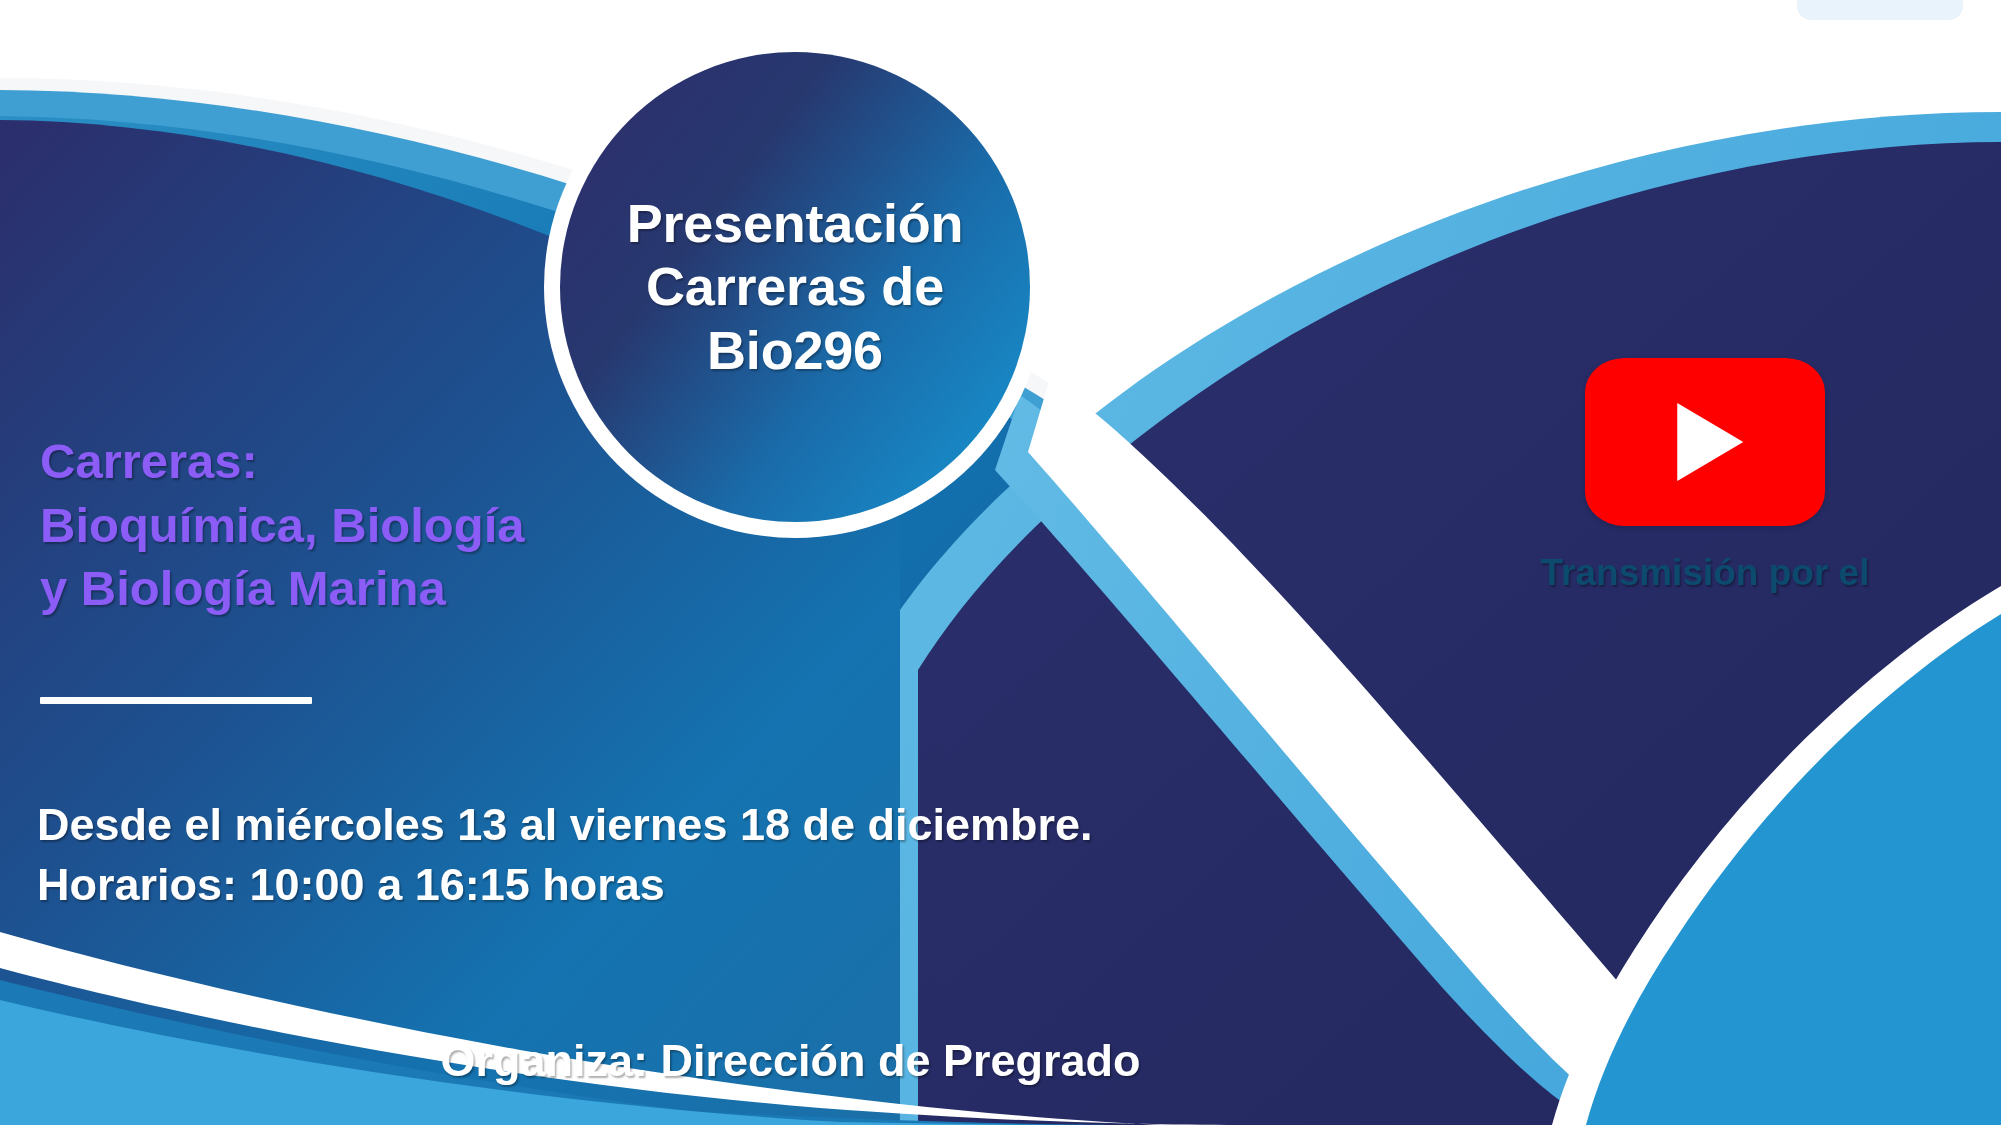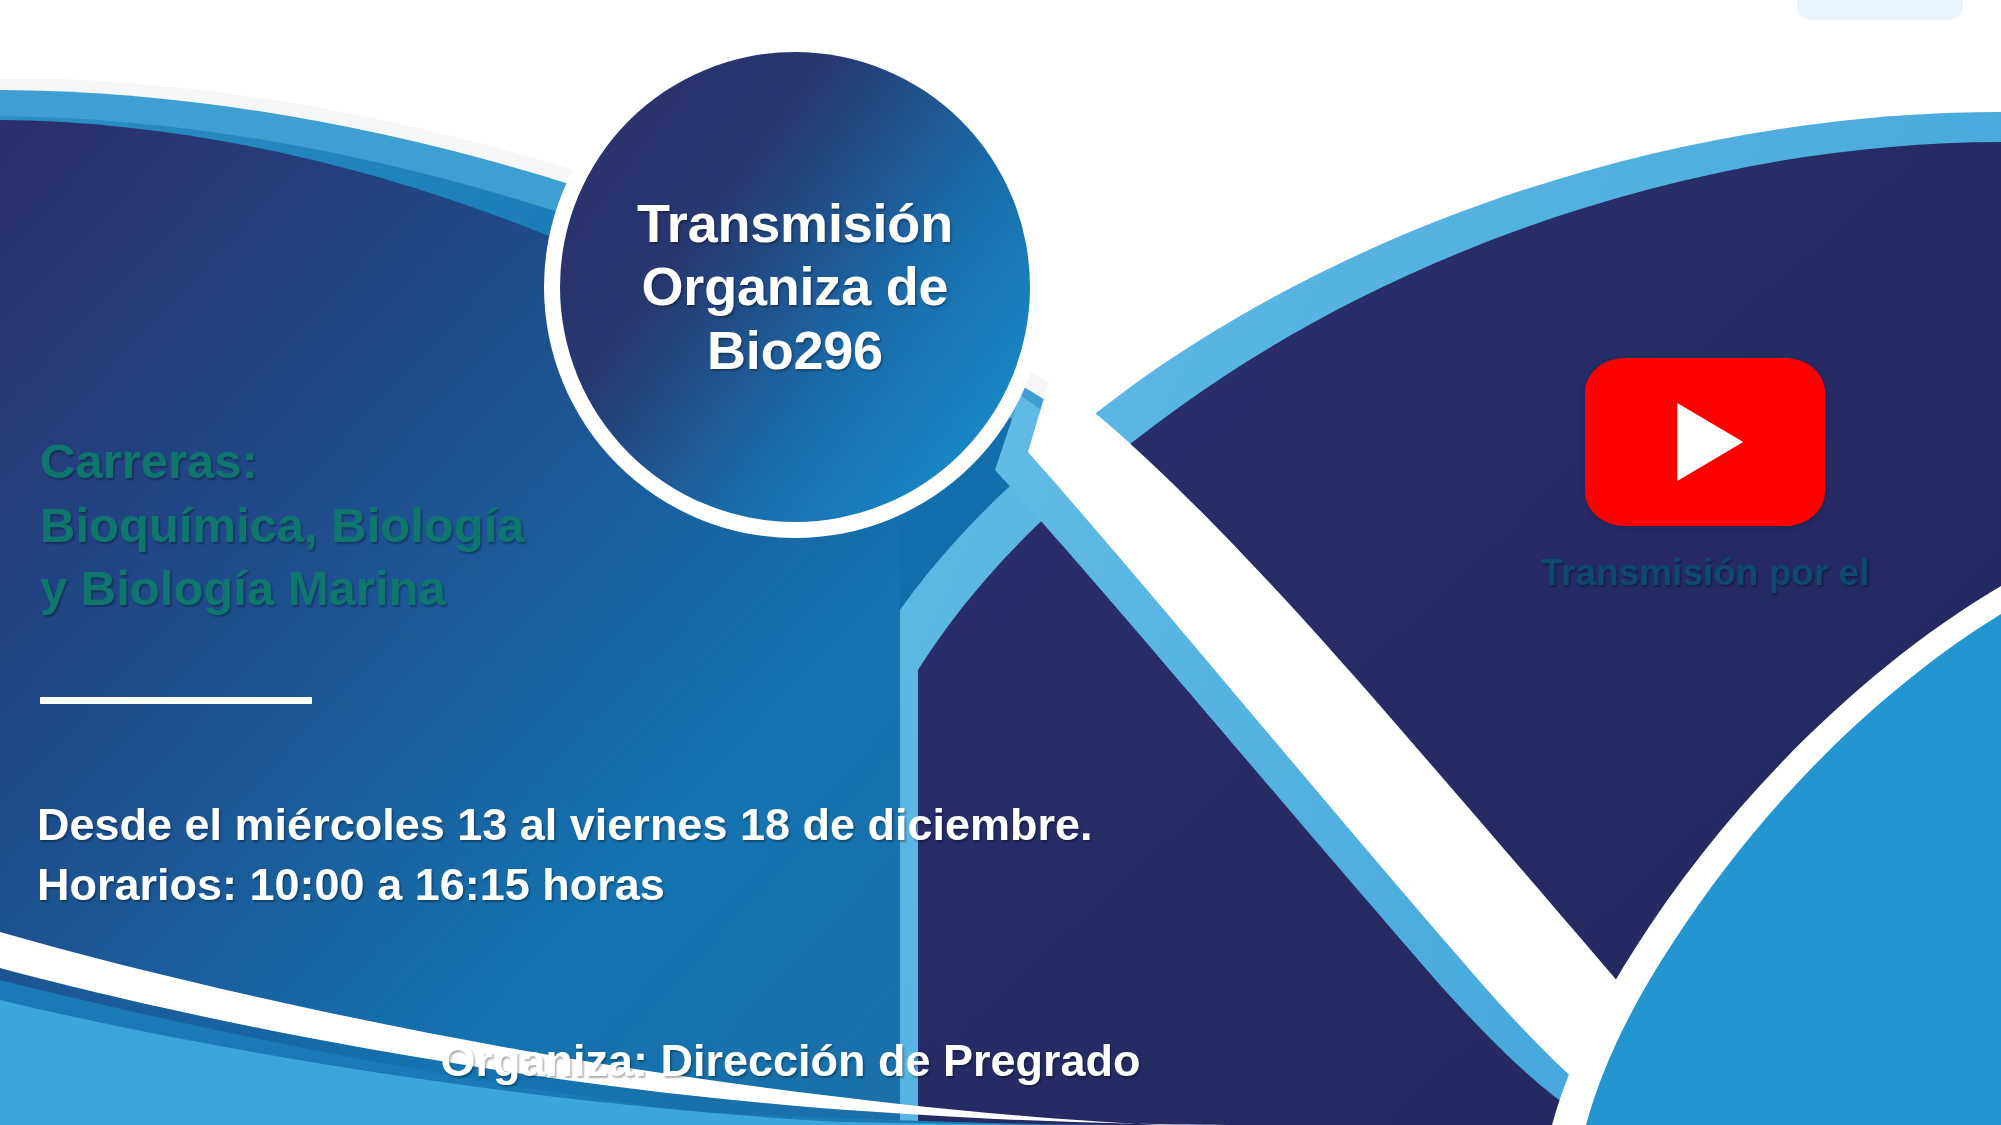--- a/index.html
+++ b/index.html
@@ -57,21 +57,21 @@
     white-space: nowrap;
   }
 
   .careers-block {
     position: absolute;
     left: 40px;
     top: 430px;
     width: 720px;
   }
   .careers-block .line {
-    color: #0f766e;
+    color: #8b5cf6;
     font-size: 49px;
     font-weight: bold;
     line-height: 1.30;
     white-space: nowrap;
     text-shadow: 1.5px 1.5px 2px rgba(0,0,0,0.30);
   }
 
   .divider-rule {
     position: absolute;
     left: 40px;
@@ -244,22 +244,22 @@
     <path d="M0,0 L0,952 C150,992 360,1038 640,1072 C880,1100 1080,1112 1200,1116
              L2001,1116 L2001,0 Z" fill="none"></path>
 
     <circle cx="795" cy="287" r="251" fill="#ffffff"></circle>
     <circle cx="795" cy="287" r="235" fill="url(#gCircle)"></circle>
   </svg>
 
   <div class="layer">
 
     <div class="circle-text">
-      <div class="line">Transmisión</div>
-      <div class="line">Organiza de</div>
+      <div class="line">Presentación</div>
+      <div class="line">Carreras de</div>
       <div class="line">Bio296</div>
     </div>
 
     <div class="careers-block">
       <div class="line">Carreras:</div>
       <div class="line">Bioquímica, Biología</div>
       <div class="line">y Biología Marina</div>
     </div>
 
     <div class="divider-rule"></div>

